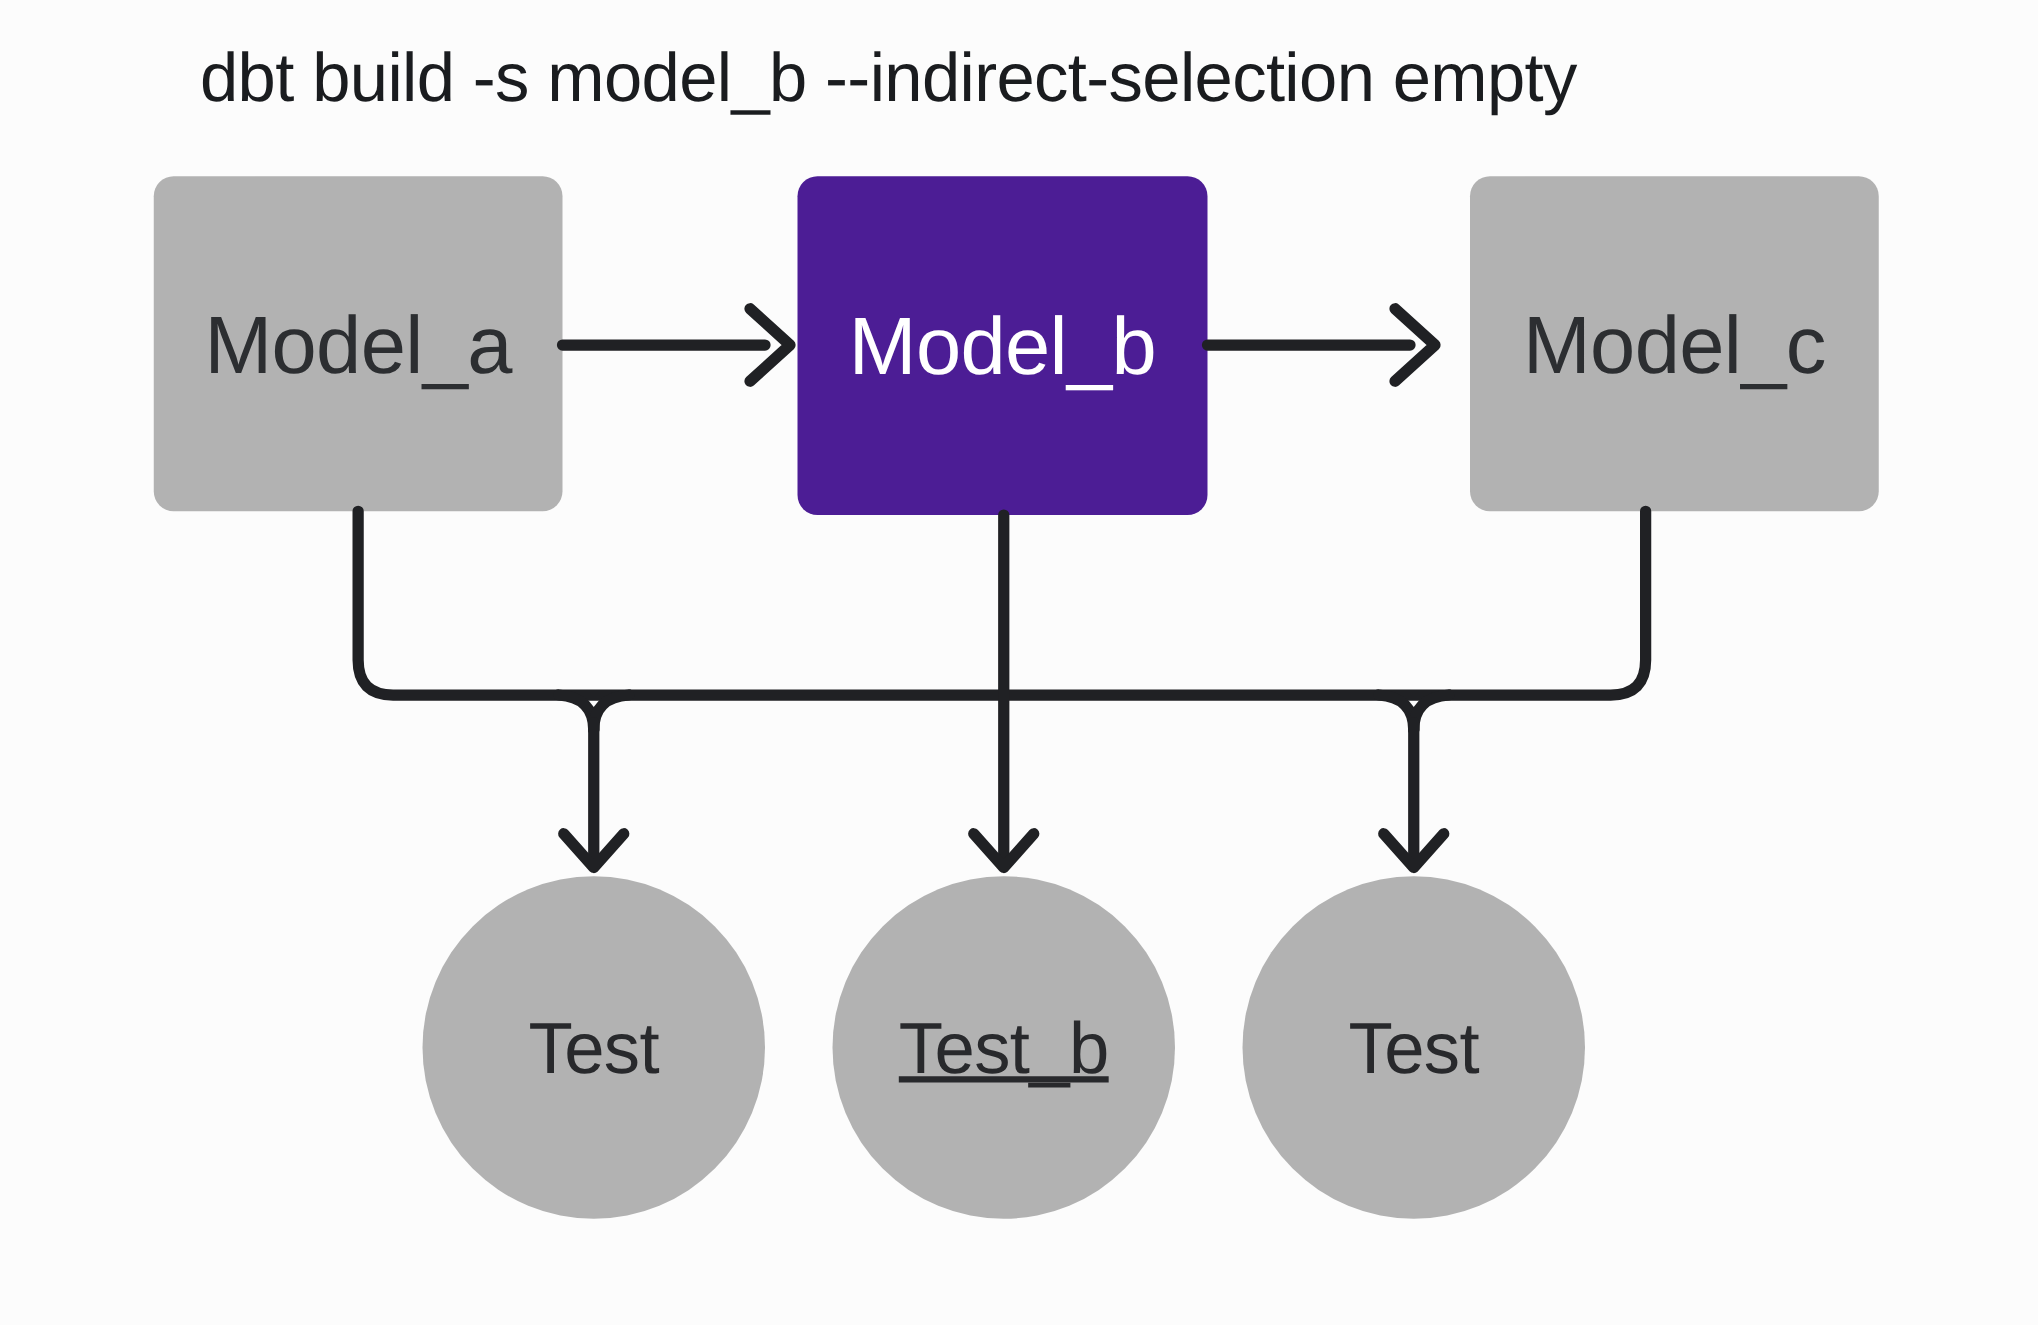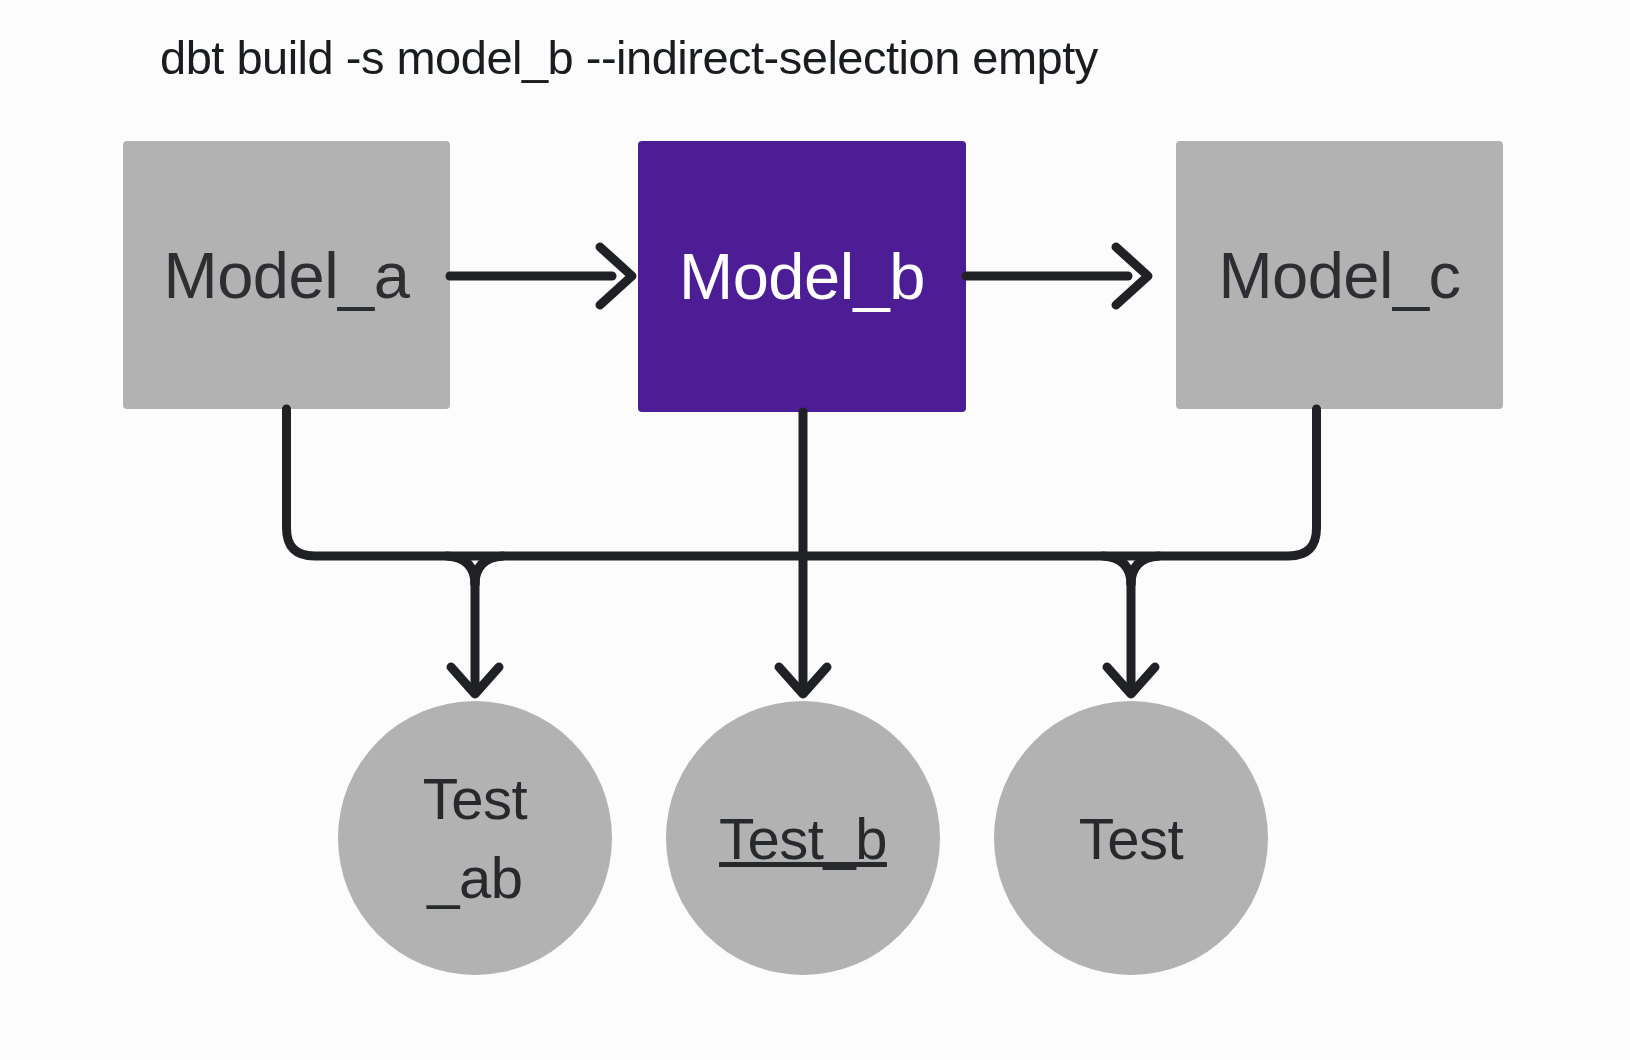--- a/index.html
+++ b/index.html
@@ -6,28 +6,28 @@
   body{
     width:1630px;height:1060px;
     background:#fcfcfc;
     font-family:"Liberation Sans","DejaVu Sans",sans-serif;
     position:relative;overflow:hidden;
   }
   .canvas{position:absolute;inset:0;width:1630px;height:1060px;}
 
   .title{
     position:absolute;left:160px;top:30px;
-    font-size:47px;font-weight:500;color:#1a1c1f;
+    font-size:55px;font-weight:500;color:#1a1c1f;
     letter-spacing:-0.5px;white-space:nowrap;
   }
 
   .node-box{
     position:absolute;
     display:flex;align-items:center;justify-content:center;
-    border-radius:4px;
+    border-radius:16px;
     font-size:65px;font-weight:400;color:#2c2e31;
     letter-spacing:-0.5px;
   }
   .node-box.gray{background:#b2b2b2;}
   .node-box.blue{background:#4c1d95;color:#ffffff;}
 
   #model-a{left:123px;top:141px;width:327px;height:268px;}
   #model-b{left:638px;top:141px;width:328px;height:271px;}
   #model-c{left:1153px;top:141px;width:327px;height:268px;margin-left:23px;}
 
@@ -86,21 +86,20 @@
     <path d="M451,667 L475,694 L499,667"></path>
 
     <path d="M1103,556 Q1131,558 1131,584"></path>
     <path d="M1159,556 Q1131,558 1131,584"></path>
     <path d="M1131,578 L1131,690"></path>
     <path d="M1107,667 L1131,694 L1155,667"></path>
   </svg>
 
   <div id="test-ab" class="test-circle">
     <span>Test</span>
-    <span>_ab</span>
   </div>
   <div id="test-b" class="test-circle">
     <span>Test_b</span>
     <span></span>
   </div>
   <div id="test-bc" class="test-circle">
     <span>Test</span>
   </div>
 
 </div>

